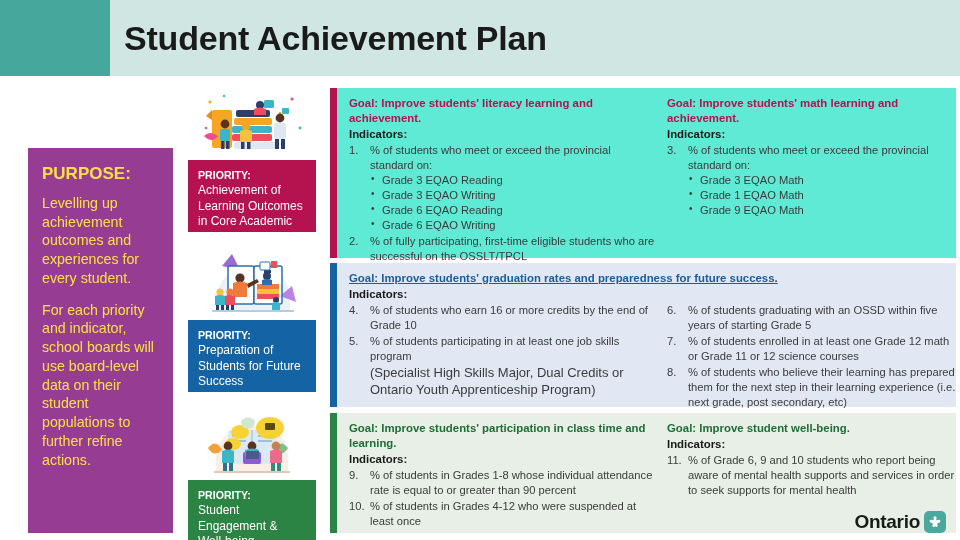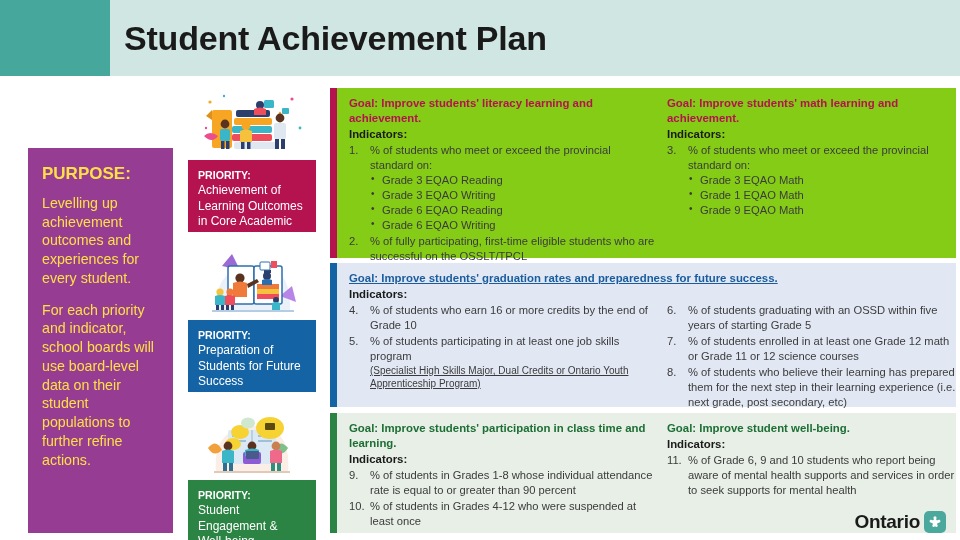--- a/index.html
+++ b/index.html
@@ -72,21 +72,21 @@
     font-size:11.2px;line-height:1.33;color:#3b3b3b;
     position:relative;padding-left:21px;margin-top:1px;
   }
   ol.inds li .num{position:absolute;left:0;top:0;width:19px;text-align:left;}
   ul.subs{margin:0;padding:0;list-style:none;}
   ul.subs li{
     font-size:11.2px;line-height:1.34;color:#3b3b3b;
     position:relative;padding-left:12px;margin:0;
   }
   ul.subs li:before{content:"\2022";position:absolute;left:1px;top:-1px;font-size:10px;}
-  .note{font-size:10px;line-height:1.32;color:#3b3b3b;text-decoration:underline;}
+  .note{font-size:13px;line-height:1.32;color:#3b3b3b;}
 
   
   #goal-1{top:88px;height:170px;background:#f7e9ed;}
   #goal-1 .goal-bar{background:#b5134f;}
   #goal-1 .goal-title{color:#b5134f;}
 
   
   #goal-2{top:263px;height:144px;background:#e1e8f4;}
   #goal-2 .goal-bar{background:#1464a5;}
   #goal-2 .goal-title{color:#1a5c9e;text-decoration:underline;}
@@ -231,21 +231,21 @@
       <rect x="83" y="55" width="4" height="8" fill="#2f8f7f"></rect>
         <rect x="89" y="55" width="4" height="8" fill="#2f8f7f"></rect>
       <rect x="26" y="63" width="76" height="2" fill="#e0c9b6"></rect>
     </svg>
     <div class="pri-box" style="background: rgb(44, 132, 68);">
       <div class="pri-head">PRIORITY:</div>
       <div class="pri-sub">Student Engagement &amp; Well-being</div>
     </div>
   </div>
 
-  <div class="goal" id="goal-1" style="background: #84cc16;">
+  <div class="goal" id="goal-1" style="background: #5eead4;">
     <div class="goal-bar" style="background: rgb(181, 19, 79);"></div>
     <div class="goal-body">
       <div class="gcol gcol-l">
         <div class="goal-title">Goal: Improve students' literacy learning and achievement.</div>
         <div class="ind-label">Indicators:</div>
         <ol class="inds">
           <li>
             <span class="num">1.</span>
             <span>% of students who meet or exceed the provincial standard on:</span>
             <ul class="subs">

